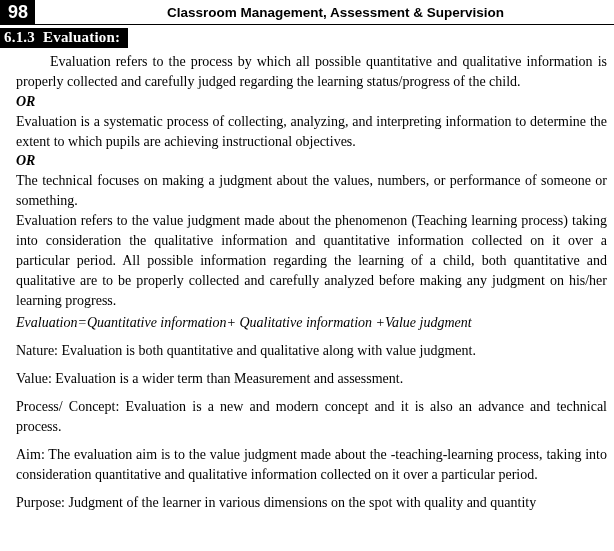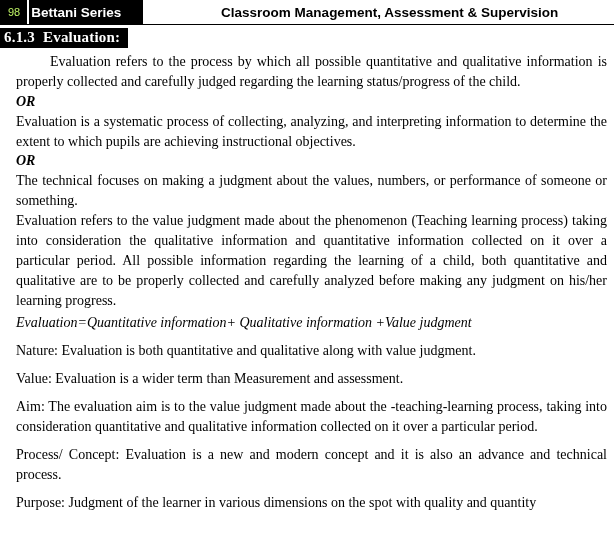--- a/index.html
+++ b/index.html
@@ -23,24 +23,24 @@
 
   
   .header {
     display: flex;
     align-items: stretch;
     height: 24px;
     border-bottom: 1.5px solid #000;
   }
   .hdr-page-num {
     background: #000000;
-    color: #bef264;
+    color: #ffffff;
     font-family: "Liberation Sans", sans-serif;
-    font-weight: normal;
-    font-size: 11px;
+    font-weight: bold;
+    font-size: 18px;
     display: flex;
     align-items: center;
     padding: 0 7px 0 8px;
   }
   .hdr-series {
     background: #000000;
     color: #ffffff;
     font-family: "Liberation Sans", sans-serif;
     font-weight: bold;
     font-size: 13.5px;
@@ -107,21 +107,20 @@
   }
   p.item b { font-weight: normal; }
 </style>
 </head>
 <body>
 
 <div class="page">
 
   <div class="header">
     <div class="hdr-page-num">98</div>
-    <div class="hdr-series">Bettani Series</div>
     <div class="hdr-spacer"></div>
     <div class="hdr-title">Classroom Management, Assessment &amp; Supervision</div>
   </div>
 
   <div>
     <div class="section-head">
       <span class="num">6.1.3</span><span>Evaluation:</span>
     </div>
   </div>
 
@@ -138,20 +137,20 @@
     <p class="para">The technical focuses on making a judgment about the values, numbers, or performance of someone or something.</p>
 
     <p class="para">Evaluation refers to the value judgment made about the phenomenon (Teaching learning process) taking into consideration the qualitative information and quantitative information collected on it over a particular period. All possible information regarding the learning of a child, both quantitative and qualitative are to be properly collected and carefully analyzed before making any judgment on his/her learning progress.</p>
 
     <p class="formula">Evaluation=Quantitative information+ Qualitative information +Value judgment</p>
 
     <p class="item"><b>Nature:</b><span> Evaluation is both quantitative and qualitative along with value judgment.</span></p>
 
     <p class="item"><b>Value:</b><span> Evaluation is a wider term than Measurement and assessment.</span></p>
 
+    <p class="item"><b>Process/ Concept:</b><span> Evaluation is a new and modern concept and it is also an advance and technical process.</span></p>
+
     <p class="item"><b>Aim:</b><span> The evaluation aim is to the value judgment made about the -teaching-learning process, taking into consideration quantitative and qualitative information collected on it over a particular period.</span></p>
-
-    <p class="item"><b>Process/ Concept:</b><span> Evaluation is a new and modern concept and it is also an advance and technical process.</span></p>
 
     <p class="item"><b>Purpose:</b><span> Judgment of the learner in various dimensions on the spot with quality and quantity</span></p>
 
   </div>
 </div>
 
 </body></html>

